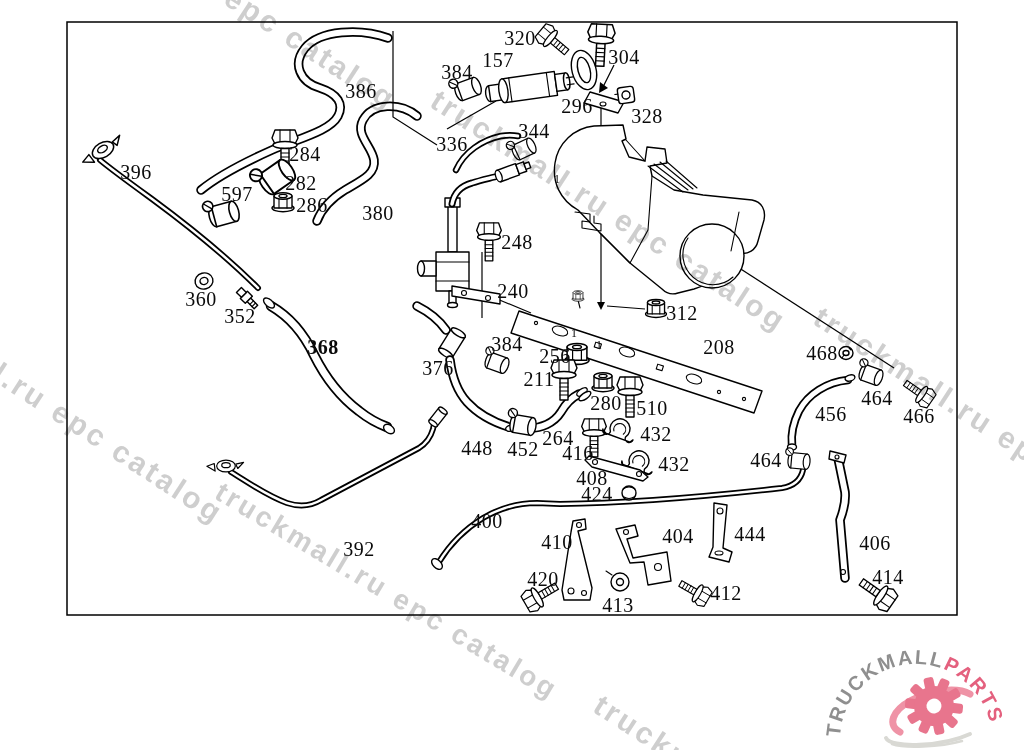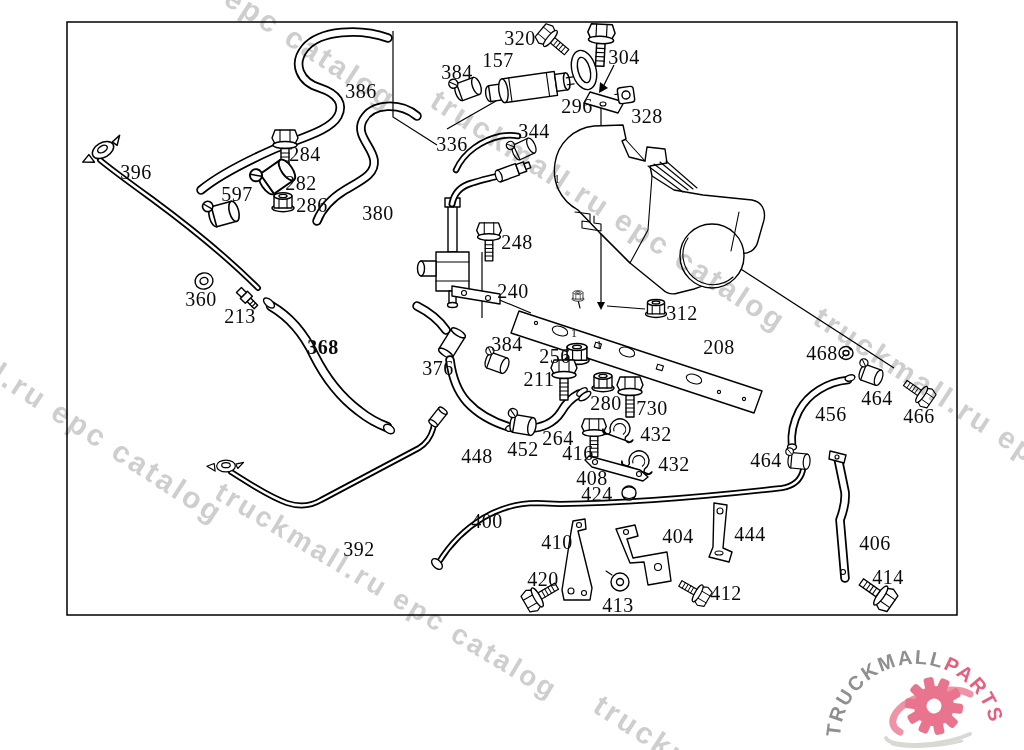--- a/index.html
+++ b/index.html
@@ -373,38 +373,38 @@
       <div class="part-label" style="left: 534px; top: 131px;">344</div>
       <div class="part-label" style="left: 452px; top: 144px;">336</div>
       <div class="part-label" style="left: 305px; top: 154px;">284</div>
       <div class="part-label" style="left: 301px; top: 183px;">282</div>
       <div class="part-label" style="left: 136px; top: 172px;">396</div>
       <div class="part-label" style="left: 237px; top: 194px;">597</div>
       <div class="part-label" style="left: 299px; top: 205px; margin-left: 13px;">286</div>
       <div class="part-label" style="left: 378px; top: 213px;">380</div>
       <div class="part-label" style="left: 517px; top: 242px;">248</div>
       <div class="part-label" style="left: 201px; top: 299px;">360</div>
-      <div class="part-label" style="left: 240px; top: 316px;">213</div>
+      <div class="part-label" style="left: 240px; top: 316px;">352</div>
       <div class="part-label" style="left: 513px; top: 291px;">240</div>
       <div class="part-label" style="left: 682px; top: 313px;">312</div>
       <div class="part-label" style="left: 719px; top: 347px;">208</div>
       <div class="part-label" style="left: 323px; top: 347px; font-weight: bold;">368</div>
       <div class="part-label" style="left: 507px; top: 344px;">384</div>
       <div class="part-label" style="left: 555px; top: 356px;">256</div>
       <div class="part-label" style="left: 422px; top: 368px; margin-left: 16px;">376</div>
       <div class="part-label" style="left: 539px; top: 379px;">211</div>
       <div class="part-label" style="left: 822px; top: 353px;">468</div>
       <div class="part-label" style="left: 877px; top: 398px;">464</div>
       <div class="part-label" style="left: 919px; top: 416px; font-family: Liberation Serif, serif;">466</div>
       <div class="part-label" style="left: 606px; top: 403px;">280</div>
-      <div class="part-label" style="left: 652px; top: 408px;">730</div>
+      <div class="part-label" style="left: 652px; top: 408px;">510</div>
       <div class="part-label" style="left: 831px; top: 414px;">456</div>
       <div class="part-label" style="left: 656px; top: 434px;">432</div>
       <div class="part-label" style="left: 558px; top: 438px;">264</div>
-      <div class="part-label" style="left: 477px; top: 448px; margin-top: 8px;">448</div>
+      <div class="part-label" style="left: 477px; top: 448px;">448</div>
       <div class="part-label" style="left: 523px; top: 449px;">452</div>
       <div class="part-label" style="left: 578px; top: 453px; font-family: Liberation Serif, serif;">416</div>
       <div class="part-label" style="left: 674px; top: 464px;">432</div>
       <div class="part-label" style="left: 766px; top: 460px;">464</div>
       <div class="part-label" style="left: 592px; top: 478px;">408</div>
       <div class="part-label" style="left: 597px; top: 494px;">424</div>
       <div class="part-label" style="left: 359px; top: 512px; margin-top: 37px;">392</div>
       <div class="part-label" style="left: 487px; top: 521px;">400</div>
       <div class="part-label" style="left: 557px; top: 542px;">410</div>
       <div class="part-label" style="left: 678px; top: 536px;">404</div>

